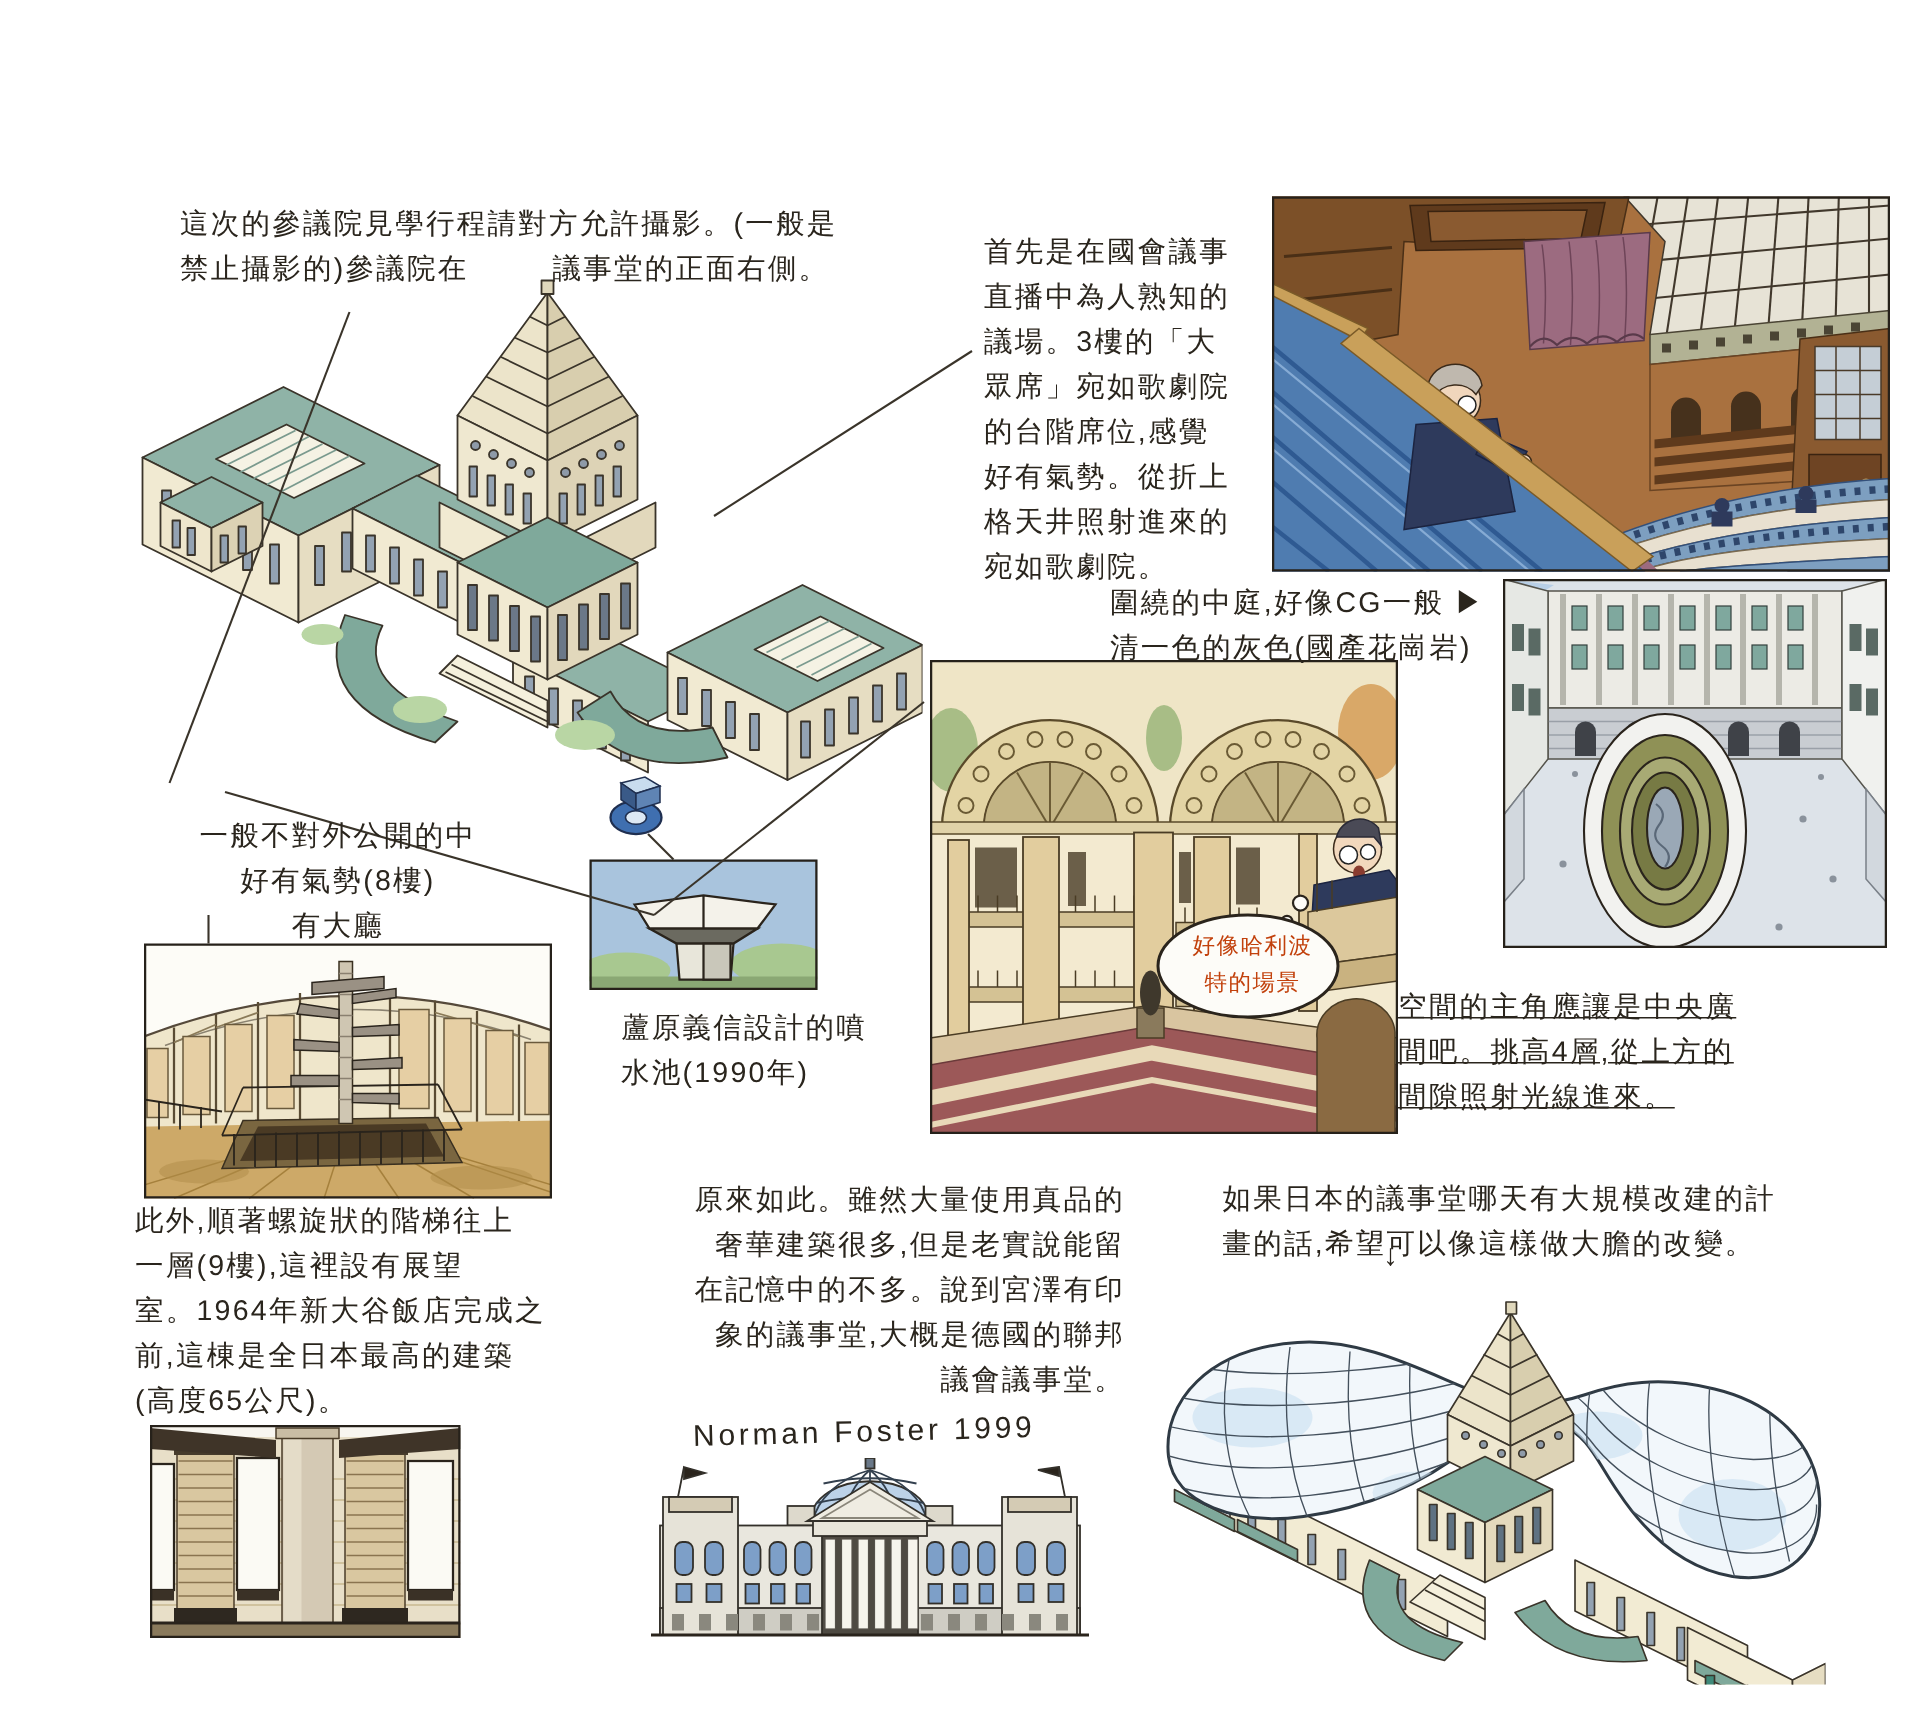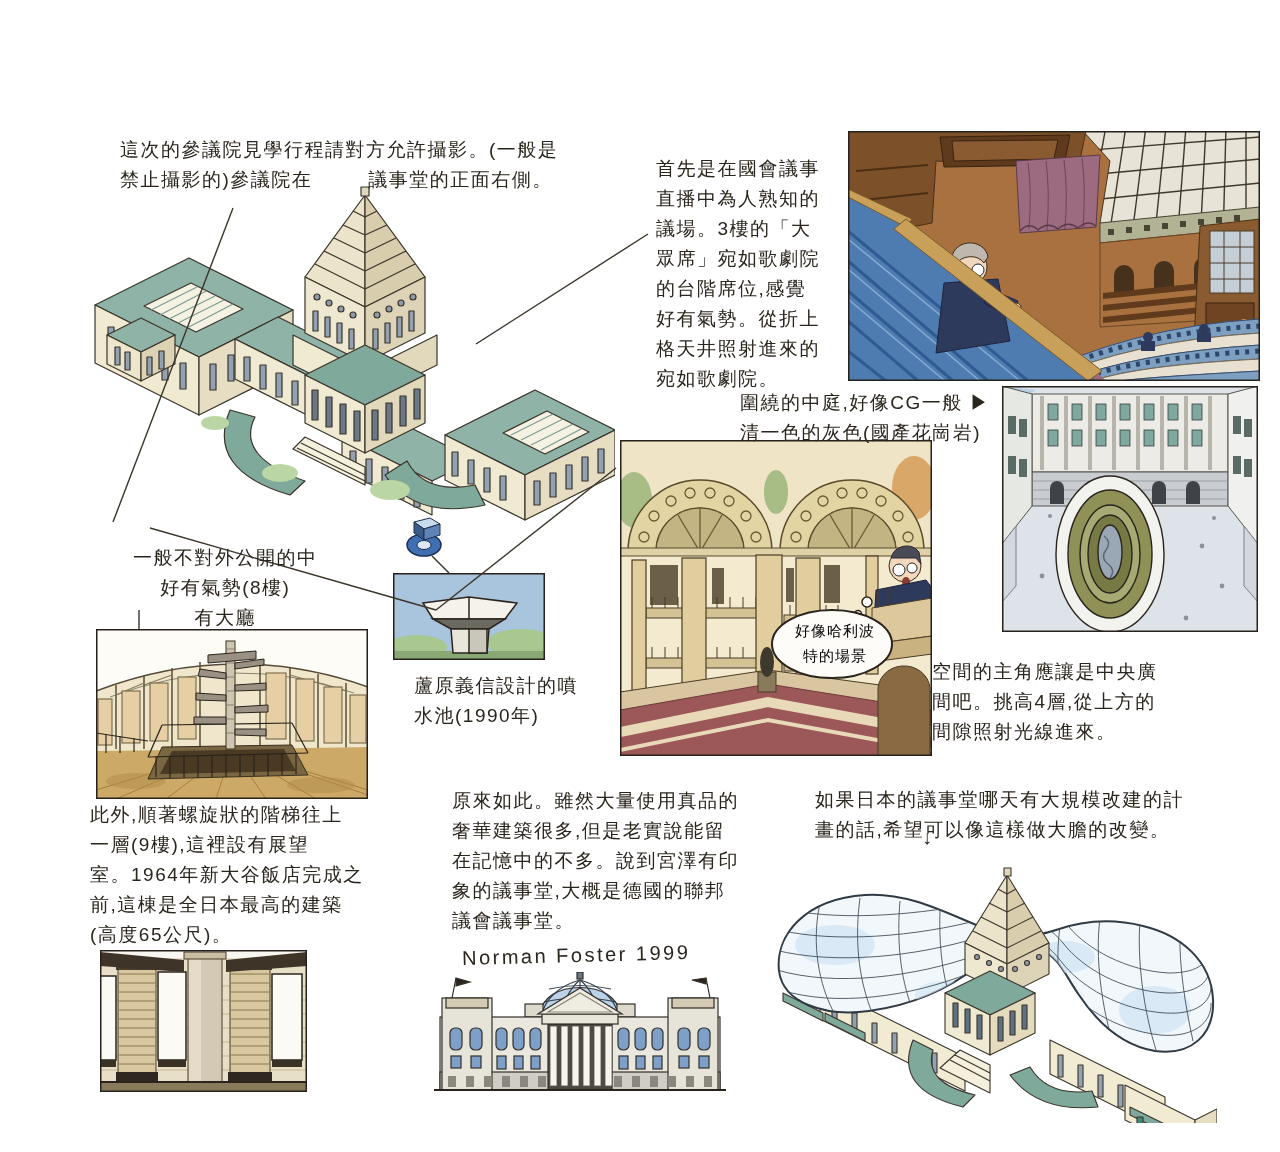--- a/index.html
+++ b/index.html
@@ -5,21 +5,21 @@
   html,body{margin:0;padding:0;background:#ffffff;}
   #page{position:relative;width:1280px;height:1152px;background:#ffffff;overflow:hidden;
         font-family:"Liberation Sans",sans-serif;color:#221e18;}
   .txt{position:absolute;font-size:19px;letter-spacing:1.5px;line-height:30px;white-space:nowrap;color:#2a251d;}
   .txt div{height:30px;}
   .illus{position:absolute;}
   svg{display:block;}
   #overlay{position:absolute;left:0;top:0;z-index:6;pointer-events:none;}
   .txt{z-index:10;}
   #bubble-text{position:absolute;z-index:11;font-size:15px;letter-spacing:1px;line-height:25px;
-               text-align:center;width:118px;color:#000000;}
+               text-align:center;width:118px;color:#c2410c;}
   #architect-sig{position:absolute;z-index:10;font-size:20px;letter-spacing:2.5px;color:#2a251d;
                  transform:rotate(-1.5deg);}
   .arrow-glyph{position:absolute;z-index:10;font-size:20px;color:#2a251d;}
   .gap52{display:inline-block;width:56px;}
 </style>
 </head>
 <body>
 
 <div id="page">
 
@@ -48,35 +48,35 @@
     <div>一般不對外公開的中</div>
     <div>好有氣勢(8樓)</div>
     <div>有大廳</div>
   </div>
 
   <div class="txt" style="left:390px;top:671px;margin-left:24px;">
     <div>蘆原義信設計的噴</div>
     <div>水池(1990年)</div>
   </div>
 
-  <div class="txt" style="left:932px;top:656px;line-height:31px;">
+  <div class="txt" style="left:932px;top:656px;line-height:31px;text-decoration:underline;">
     <div>空間的主角應讓是中央廣</div>
     <div>間吧。挑高4層,從上方的</div>
     <div>間隙照射光線進來。</div>
   </div>
 
   <div class="txt" style="left:90px;top:800px;line-height:29px;">
     <div>此外,順著螺旋狀的階梯往上</div>
     <div>一層(9樓),這裡設有展望</div>
     <div>室。1964年新大谷飯店完成之</div>
     <div>前,這棟是全日本最高的建築</div>
     <div>(高度65公尺)。</div>
   </div>
 
-  <div class="txt" style="left:452px;top:786px;line-height:30px;">
+  <div class="txt" style="left:463px;top:786px;line-height:30px;text-align:right;">
     <div>原來如此。雖然大量使用真品的</div>
     <div>奢華建築很多,但是老實說能留</div>
     <div>在記憶中的不多。說到宮澤有印</div>
     <div>象的議事堂,大概是德國的聯邦</div>
     <div>議會議事堂。</div>
   </div>
 
   <div id="architect-sig" style="left:462px;top:944px;">Norman Foster 1999</div>
 
   <div class="txt" style="left:815px;top:785px;">

